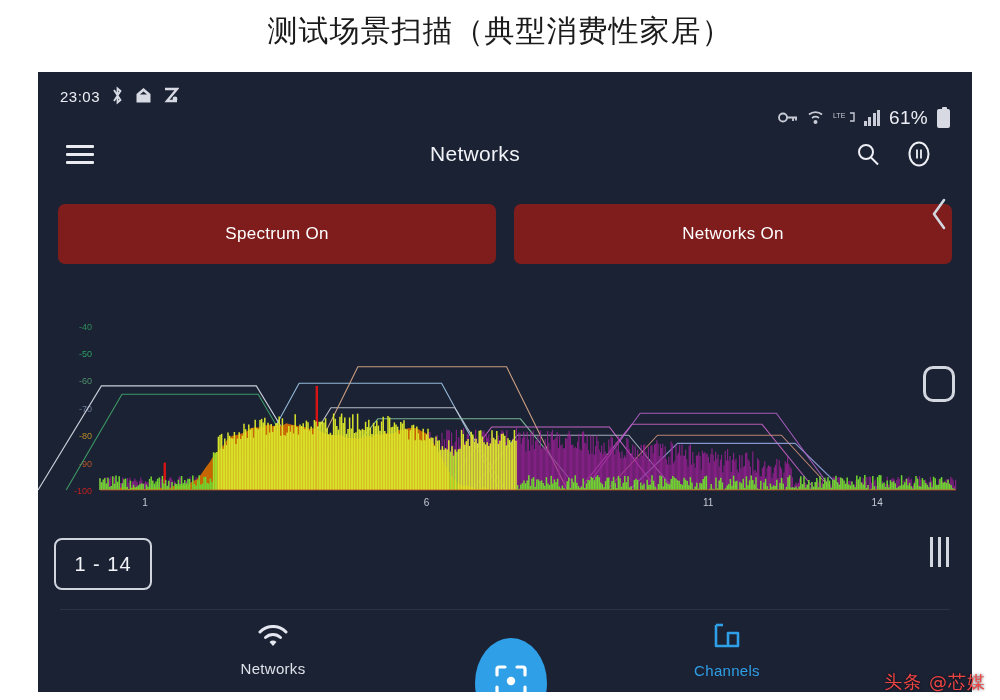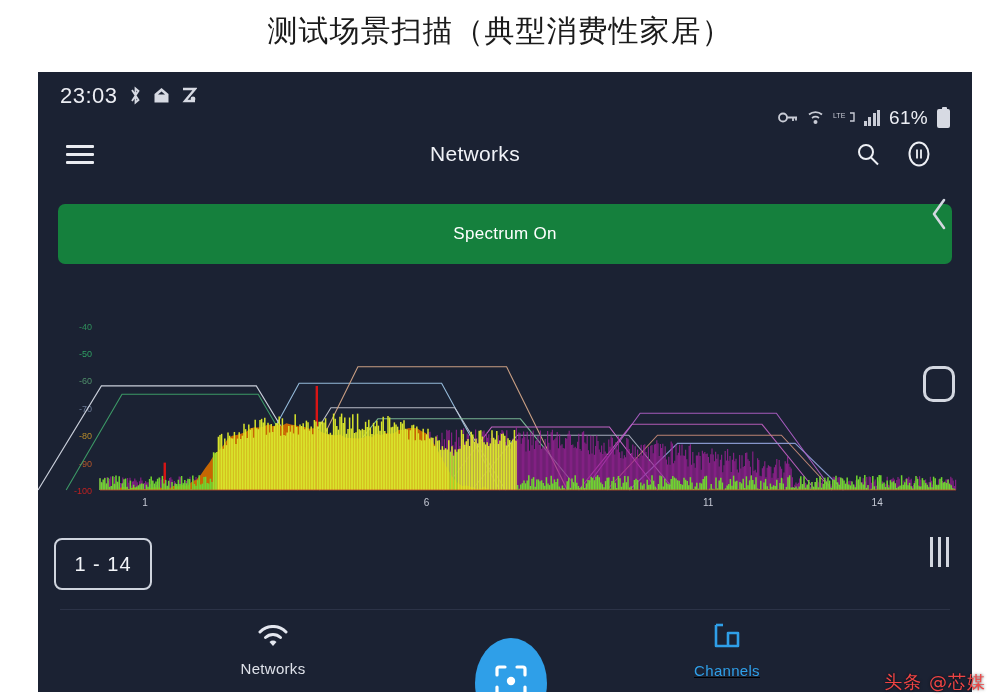--- a/index.html
+++ b/index.html
@@ -19,21 +19,21 @@
     position:absolute;left:38px;top:72px;width:934px;height:620px;
     background:#1b2233;overflow:hidden;
   }
   
   .statusbar{
     position:absolute;left:0;top:0;width:934px;height:48px;
     display:flex;align-items:center;justify-content:space-between;
     padding:0 22px;box-sizing:border-box;color:#e8eaf0;
   }
   .sb-left{display:flex;align-items:center;gap:11px;}
-  .sb-time{font-size:22px;letter-spacing:0.5px;color:#eceef4;}
+  .sb-time{font-size:15px;letter-spacing:0.5px;color:#eceef4;}
   .sb-right{display:flex;align-items:center;gap:9px;margin-top:44px;}
   .sb-ico{font-size:15px;color:#c9ccd6;line-height:1;}
   .sb-batt{font-size:19px;color:#eceef4;letter-spacing:0.3px;}
   .batt-body{
     width:13px;height:19px;border:2px solid #d7dae3;border-radius:2px;
     position:relative;box-sizing:border-box;background:#d7dae3;
   }
   .batt-body:after{
     content:"";position:absolute;left:3px;top:-4px;width:5px;height:3px;
     background:#d7dae3;border-radius:1px;
@@ -58,21 +58,21 @@
   .appbar-actions{display:flex;align-items:center;gap:26px;margin-right:40px;}
   .ic-search{width:24px;height:24px;cursor:pointer;}
   .ic-pause{width:26px;height:26px;cursor:pointer;}
 
   
   .btnrow{
     position:absolute;left:0;top:132px;width:934px;height:60px;
     display:flex;gap:18px;padding:0 20px;box-sizing:border-box;
   }
   .bigbtn{
-    flex:1;background:#15803d;border-radius:7px;color:#ffffff;
+    flex:1;background:#7f1d1d;border-radius:7px;color:#ffffff;
     display:flex;align-items:center;justify-content:center;
     font-size:17px;letter-spacing:0.3px;cursor:pointer;user-select:none;
   }
 
   
   .chartwrap{
     position:absolute;left:0;top:228px;width:934px;height:218px;
   }
   .chartsvg{display:block;width:934px;height:218px;}
 
@@ -93,21 +93,21 @@
   
   .bottomnav{
     position:absolute;left:0;top:538px;width:934px;height:82px;
     display:flex;align-items:center;
   }
   .navitem{
     width:230px;display:flex;flex-direction:column;align-items:center;gap:9px;
     cursor:pointer;
   }
   .navitem.left{margin-left:120px;}
-  .navitem.right{margin-left:auto;margin-right:130px;text-decoration:underline;}
+  .navitem.right{margin-left:auto;margin-right:130px;}
   .navlabel{font-size:15px;letter-spacing:0.3px;}
   .nav-inactive .navlabel{color:#dfe2ea;}
   .nav-active .navlabel{color:#2f9fe8;}
 
   .fab{
     position:absolute;left:437px;top:566px;width:72px;height:90px;
     background:#2f9fe8;border-radius:50%;cursor:pointer;
     display:flex;align-items:center;justify-content:center;
   }
 
@@ -211,20 +211,21 @@
         <svg width="26" height="26" viewBox="0 0 26 26">
             <ellipse cx="13" cy="13" rx="9.5" ry="11.5" stroke="#eef0f5" stroke-width="2" fill="none"></ellipse>
             <path d="M11 8.5 V17.5 M15 8.5 V17.5" stroke="#eef0f5" stroke-width="1.8"></path>
           </svg>
       </span>
     </div>
   </div>
 
   <div class="btnrow">
     <div class="bigbtn">Spectrum On</div>
+    <div class="bigbtn">Networks On</div>
   </div>
 
   <div class="chartwrap">
     <svg class="chartsvg" id="chart" viewBox="0 0 934 218" preserveAspectRatio="none">
         <text x="54" y="29.69230769230768" text-anchor="end" font-size="9" fill="#2f8f5b" font-family="Liberation Sans">-40</text>
         <text x="54" y="57.076923076923066" text-anchor="end" font-size="9" fill="#2f9f63" font-family="Liberation Sans">-50</text>
         <text x="54" y="84.46153846153845" text-anchor="end" font-size="9" fill="#4f8f6b" font-family="Liberation Sans">-60</text>
         <text x="54" y="111.84615384615384" text-anchor="end" font-size="9" fill="#6b7a95" font-family="Liberation Sans">-70</text>
         <text x="54" y="139.23076923076923" text-anchor="end" font-size="9" fill="#b58a2a" font-family="Liberation Sans">-80</text>
         <text x="54" y="166.6153846153846" text-anchor="end" font-size="9" fill="#b5562a" font-family="Liberation Sans">-90</text>

